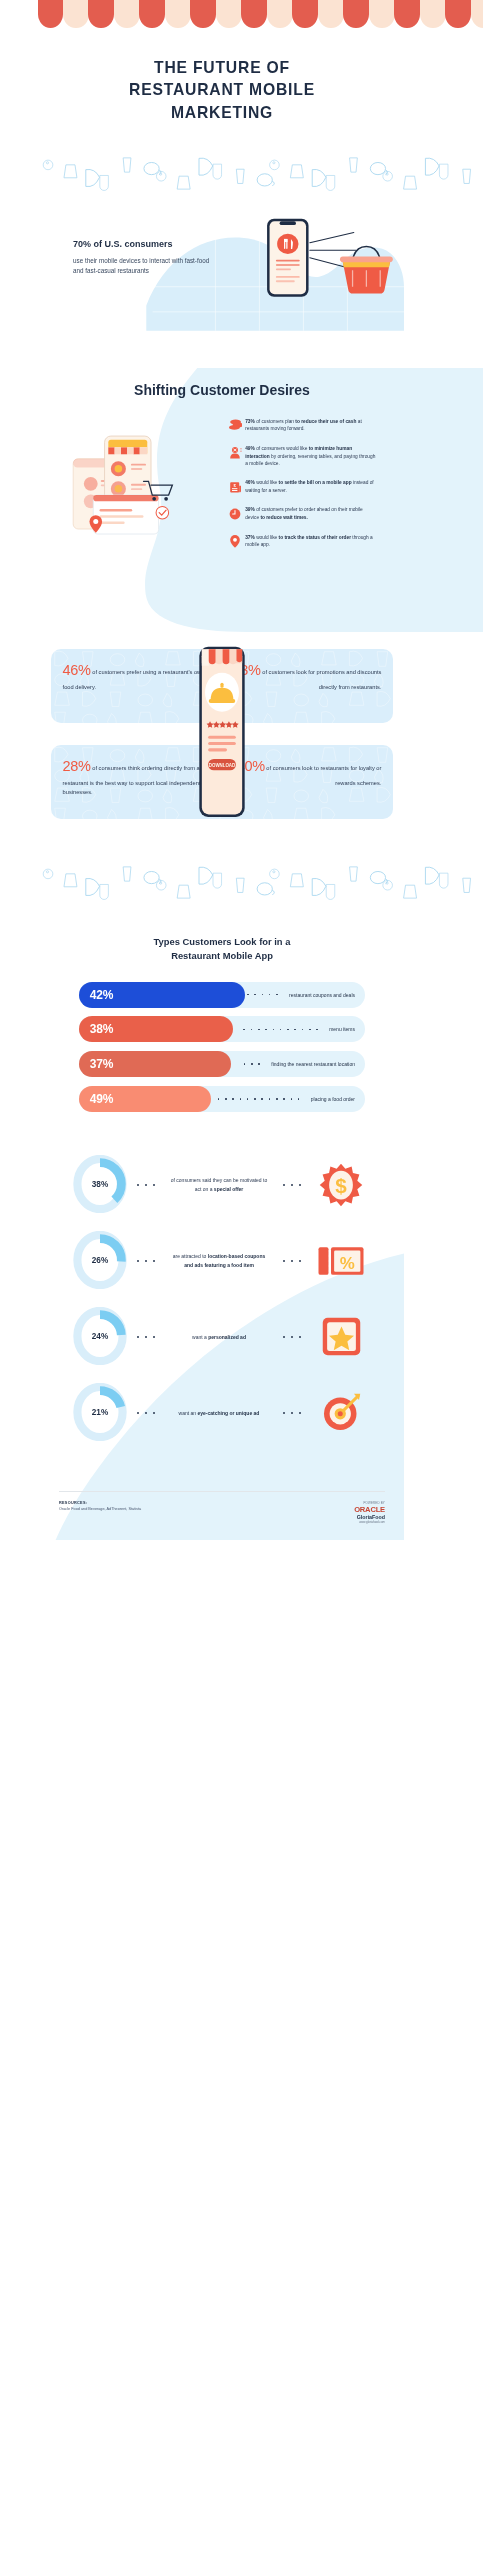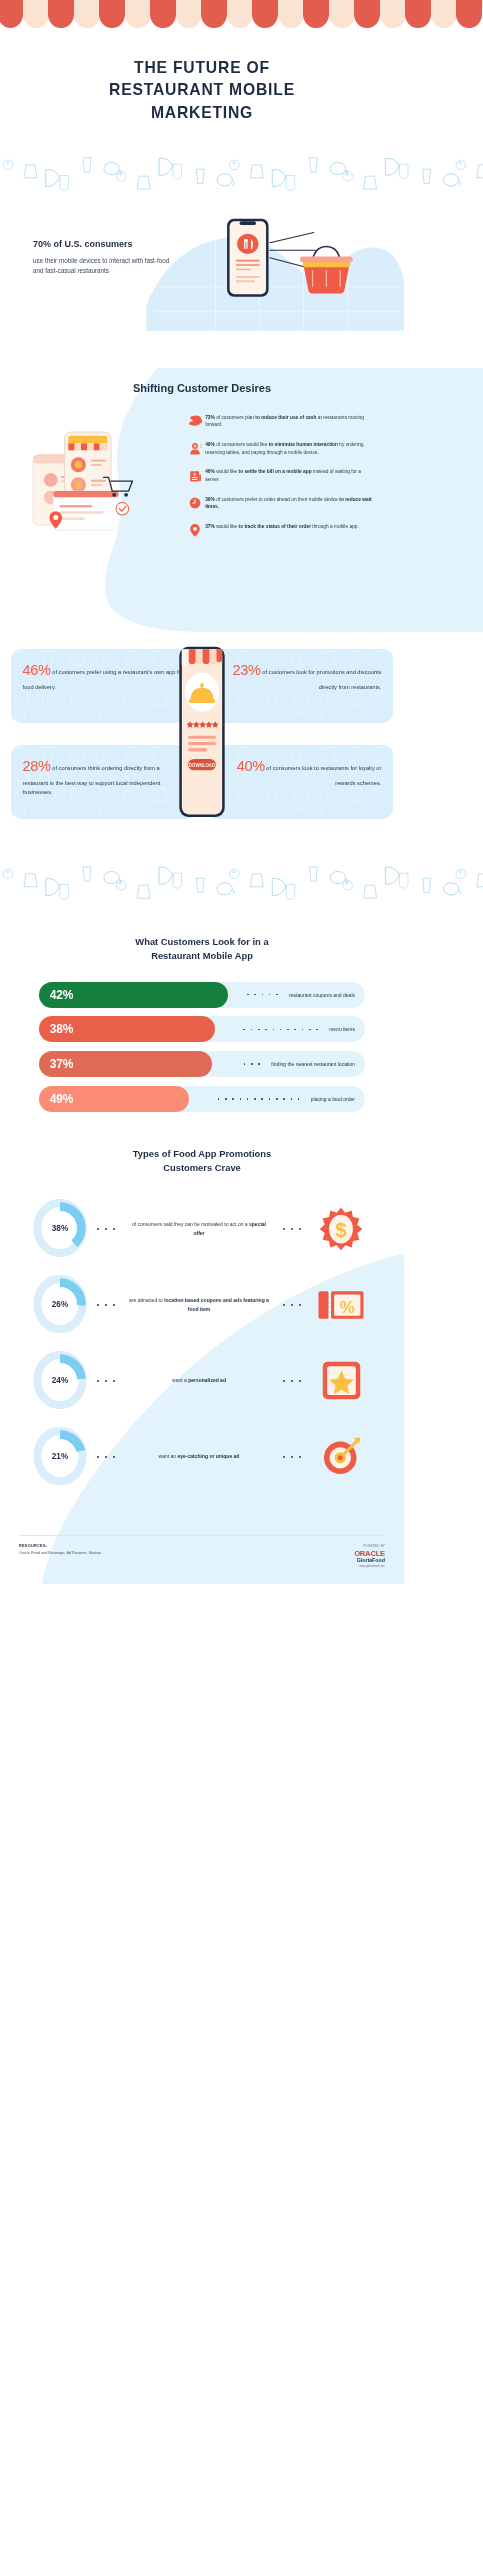--- a/index.html
+++ b/index.html
@@ -3,21 +3,21 @@
 <meta charset="utf-8">
 <style>
   * { box-sizing: border-box; margin: 0; padding: 0; }
   body {
     width: 483px;
     background: #ffffff;
     font-family: "Liberation Sans", sans-serif;
     color: #22314a;
     overflow-x: hidden;
   }
-  .page { position: relative; width: 404px; }
+  .page { position: relative; width: 404px; padding-left: 40px; }
   .awning-strip-wrap { position: relative; width: 483px; height: 28px; }
   .aw-cell { position: absolute; top: 0; height: 28px; width: 25.5px; border-bottom-left-radius: 12.6px 14px; border-bottom-right-radius: 12.6px 14px; }
 
   
   .title-block { text-align: center; padding: 29px 38px 21.4px; }
   .title-block h1 {
     font-size: 15.7px; letter-spacing: 0.8px; line-height: 1.42;
     font-weight: bold; color: #1f2d44; text-transform: uppercase;
   }
 
@@ -29,21 +29,21 @@
   .hero { position: relative; height: 145px; margin-top: 16.4px; }
   .hero-blob { position: absolute; right: 0; top: 2.5px; width: 264px; height: 120px; }
   .hero-text { position: absolute; left: 33px; top: 30px; width: 138px; }
   .hero-text h2 { font-size: 9px; font-weight: bold; color: #1f2d44; margin-bottom: 7.6px; }
   .hero-text p { font-size: 6.3px; line-height: 1.55; color: #39485f; }
   .hero-phone { position: absolute; left: 208px; top: 6.3px; }
 
   
   .shifting { position: relative; margin-top: 14px; height: 264px; }
   .shifting-blob { position: absolute; left: 0; top: 0; width: 483px; height: 264px; }
-  .shifting h2 { position: relative; text-align: center; font-size: 11px; font-weight: bold; padding-top: 14px; color: #1f2d44; }
+  .shifting h2 { position: relative; text-align: center; font-size: 14px; font-weight: bold; padding-top: 14px; color: #1f2d44; }
   .shifting-inner { position: relative; display: flex; padding: 20px 28px 0 28px; }
   .shift-illus { width: 157px; flex: none; padding-top: 3.8px; }
   .stat-list { flex: 1; padding-left: 3.8px; }
   .stat-row { display: flex; margin-bottom: 10.7px; align-items: flex-start; }
   .stat-ico { width: 16.4px; flex: none; padding-top: 0.6px; }
   .stat-txt { font-size: 4.8px; line-height: 1.62; color: #2c3a52; }
   .stat-txt b { font-weight: bold; color: #1f2d44; }
 
   
   .importance { margin-top: 17.6px; }
@@ -847,25 +847,25 @@
         <g transform="translate(720,16) scale(0.85)">
           <path d="M6,18 a9,9 0 1,0 18,0 a9,9 0 1,0 -18,0 M12,14 a2,2 0 1,0 4,0 a2,2 0 1,0 -4,0" fill="none" stroke="#a9d7f0" stroke-width="1.2"></path>
         </g>
         <g transform="translate(754,25) scale(1.03)">
           <path d="M4,26 l3,-20 h14 l3,20 z" fill="none" stroke="#a9d7f0" stroke-width="1.2"></path>
         </g>
       </svg>
     </div>
 
   <div class="bars-sec">
-    <h2 id="barTitle"><span>What Customers Look for in a</span><br><span>Restaurant Mobile App</span></h2>
+    <h2 id="barTitle"><span>Types Customers Look for in a</span><br><span>Restaurant Mobile App</span></h2>
     <div class="bars" id="barList">
         <div class="bar-row">
           <div class="bar-track"></div>
-          <div class="bar-fill" style="width:58%;background:#15803d">
+          <div class="bar-fill" style="width:58%;background:#1d4ed8">
             <span>42%</span>
           </div>
           <div class="bar-label">
             <span class="dots">
               <i></i>
               <i></i>
               <i></i>
               <i></i>
               <i></i>
             </span>
@@ -931,24 +931,20 @@
             <span>placing a food order</span>
           </div>
         </div>
       </div>
   </div>
 
   <div class="donuts-sec">
     <svg class="donut-bg" viewBox="0 0 768 560" preserveAspectRatio="none">
       <path d="M768,20 C600,60 440,170 330,300 C250,395 200,480 190,560 L768,560 Z" fill="#e3f3fb"></path>
     </svg>
-    <h2>
-      <span>Types of Food App Promotions</span><br>
-      <span>Customers Crave</span>
-    </h2>
     <div id="donutList" style="margin-top:16.4px">
         <div class="donut-row">
           <div class="donut-chart"><svg width="54" height="58" viewBox="0 0 86 92">
               <ellipse cx="43" cy="46" rx="36" ry="40" fill="none" stroke="#d9eefa" stroke-width="13"></ellipse>
               <circle cx="43" cy="46" r="34" fill="none" stroke="#7ccdf2" stroke-width="14" stroke-dasharray="81.17875416876026 132.44954627534568" transform="rotate(-90 43 46)"></circle>
             </svg><div class="val">38%</div></div>
           <div class="donut-dots">
             <i></i>
             <i></i>
             <i></i>

